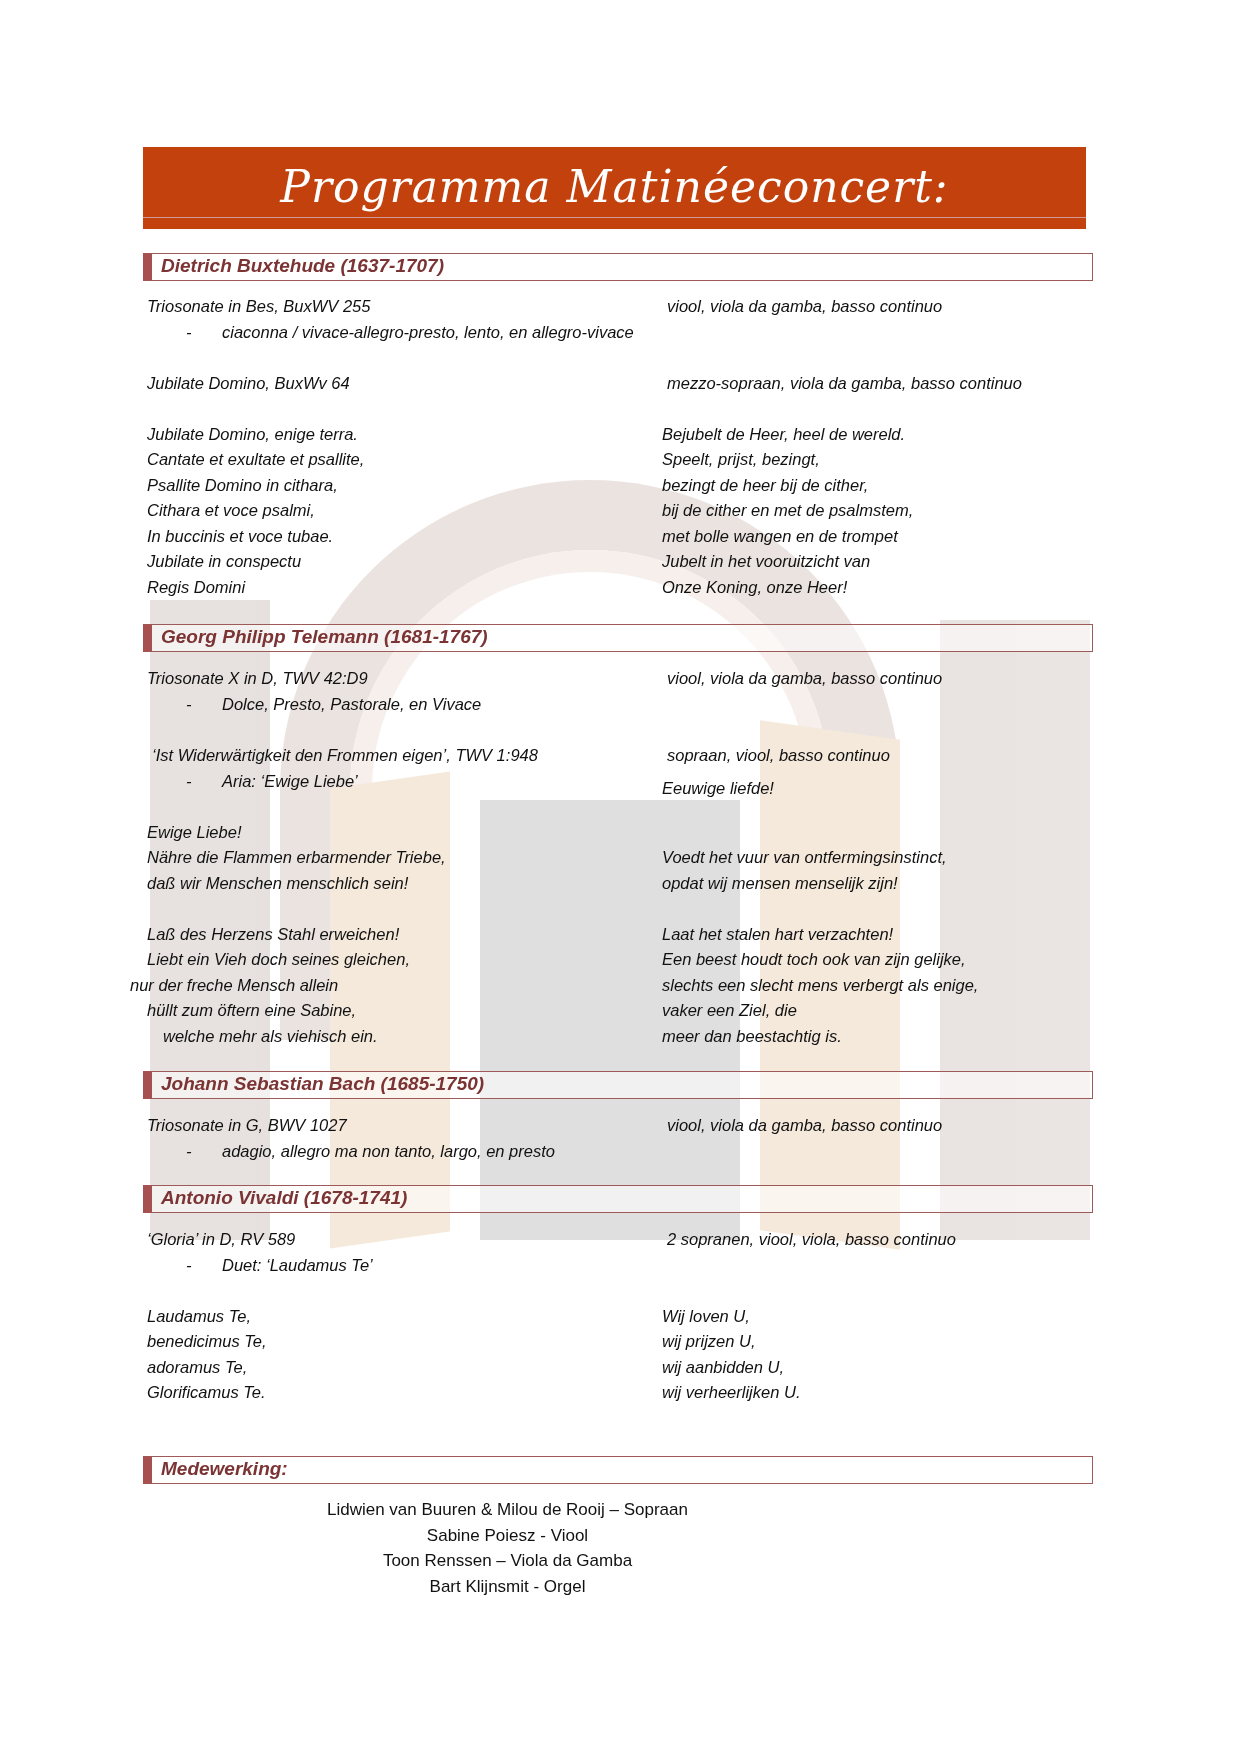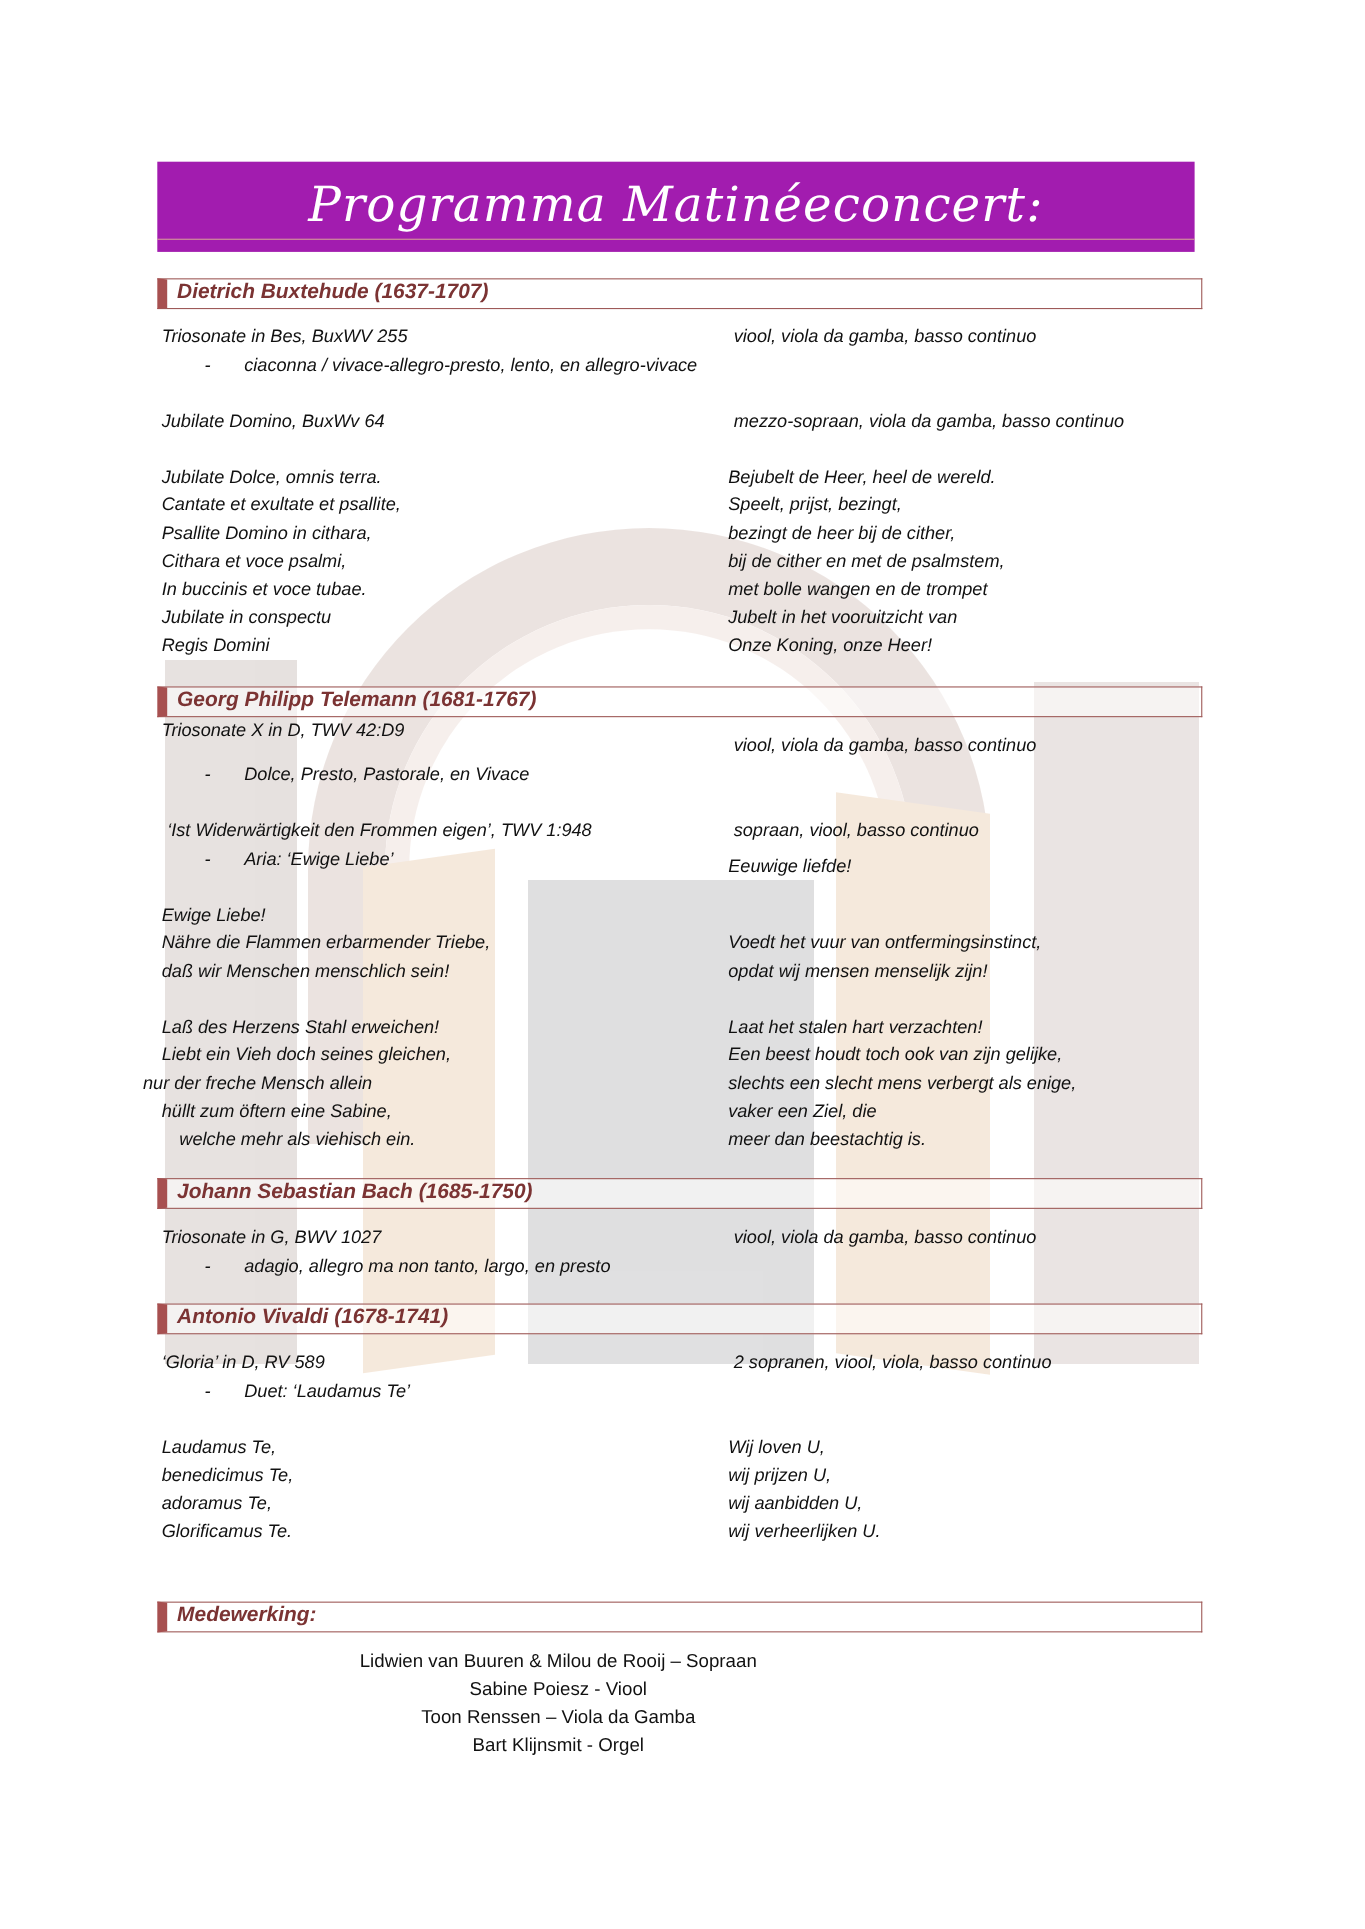--- a/index.html
+++ b/index.html
@@ -18,21 +18,21 @@
   .wm-door-l { position: absolute; left: 180px; top: 300px; width: 120px; height: 460px;
                background: #c77a2a; transform: skewY(-8deg); }
   .wm-door-r { position: absolute; left: 610px; top: 250px; width: 140px; height: 510px;
                background: #c77a2a; transform: skewY(8deg); }
   .wm-inner { position: absolute; left: 330px; top: 320px; width: 260px; height: 440px;
               background: #3d3d45; }
   .wm-brick { position: absolute; left: 0; top: 120px; width: 120px; height: 640px; background: #6b4b3e; }
   .wm-brick2 { position: absolute; left: 790px; top: 140px; width: 150px; height: 620px; background: #7a5a4e; }
 
   .title-bar { position: absolute; left: 143px; top: 147px; width: 943px; height: 82px;
-               background: #a21caf; }
+               background: #c2410c; }
   .title-bar .rule { position: absolute; left: 0; right: 0; top: 70px; height: 1px; background: #d49a9a; }
   .title-bar .title { position: absolute; left: 0; right: 0; top: 14px; text-align: center;
                       font-family: "DejaVu Serif", serif; font-style: italic; color: #fff;
                       font-size: 44px; letter-spacing: 1px; }
 
   .heading { position: absolute; left: 143px; width: 950px; height: 28px;
              border: 1.5px solid #9e5a58; border-left: 9px solid #a75050; box-sizing: border-box;
              background: rgba(255,255,255,0.55); }
   .heading span { position: absolute; left: 9px; top: 1px; font-family: Liberation Sans, sans-serif;
                   font-weight: bold; font-style: italic; color: #7b3333; font-size: 19px; }
@@ -63,42 +63,42 @@
     <span>Dietrich Buxtehude (1637-1707)</span>
   </div>
 <div class="line" style="left:147px;top:297px">Triosonate in Bes, BuxWV 255</div>
 <div class="line" style="left:667px;top:297px">viool, viola da gamba, basso continuo</div>
 <div class="dash" style="left:186px;top:323px">-</div>
 <div class="line" style="left:222px;top:323px">ciaconna / vivace-allegro-presto, lento, en allegro-vivace</div>
 <div class="line" style="left:147px;top:374px">Jubilate Domino, BuxWv 64</div>
 <div class="line" style="left:667px;top:374px">mezzo-sopraan, viola da gamba, basso continuo</div>
 
 <div>
-  <div class="line" style="left:147px;top:425px">Jubilate Dolce, omnis terra.</div>
+  <div class="line" style="left:147px;top:425px">Jubilate Domino, enige terra.</div>
   <div class="line" style="left:147px;top:450px">Cantate et exultate et psallite,</div>
   <div class="line" style="left:147px;top:476px">Psallite Domino in cithara,</div>
   <div class="line" style="left:147px;top:501px">Cithara et voce psalmi,</div>
   <div class="line" style="left:147px;top:527px">In buccinis et voce tubae.</div>
   <div class="line" style="left:147px;top:552px">Jubilate in conspectu</div>
   <div class="line" style="left:147px;top:578px">Regis Domini</div>
 </div>
 <div>
   <div class="line" style="left:662px;top:425px">Bejubelt de Heer, heel de wereld.</div>
   <div class="line" style="left:662px;top:450px">Speelt, prijst, bezingt,</div>
   <div class="line" style="left:662px;top:476px">bezingt de heer bij de cither,</div>
   <div class="line" style="left:662px;top:501px">bij de cither en met de psalmstem,</div>
   <div class="line" style="left:662px;top:527px">met bolle wangen en de trompet</div>
   <div class="line" style="left:662px;top:552px">Jubelt in het vooruitzicht van</div>
   <div class="line" style="left:662px;top:578px">Onze Koning, onze Heer!</div>
 </div>
 
 <div class="heading" style="top:624px">
     <span>Georg Philipp Telemann (1681-1767)</span>
   </div>
-<div class="line" style="left:147px;top:655px">Triosonate X in D,  TWV 42:D9</div>
+<div class="line" style="left:147px;top:669px">Triosonate X in D,  TWV 42:D9</div>
 <div class="line" style="left:667px;top:669px">viool, viola da gamba, basso continuo</div>
 <div class="dash" style="left:186px;top:695px">-</div>
 <div class="line" style="left:222px;top:695px">Dolce, Presto, Pastorale, en Vivace</div>
 <div class="line" style="left:152px;top:746px">‘Ist Widerwärtigkeit den Frommen eigen’, TWV 1:948</div>
 <div class="line" style="left:667px;top:746px">sopraan, viool, basso continuo</div>
 <div class="dash" style="left:186px;top:772px">-</div>
 <div class="line" style="left:222px;top:772px">Aria: ‘Ewige Liebe’</div>
 
 <div>
   <div class="line" style="left:147px;top:823px">Ewige Liebe!</div>

